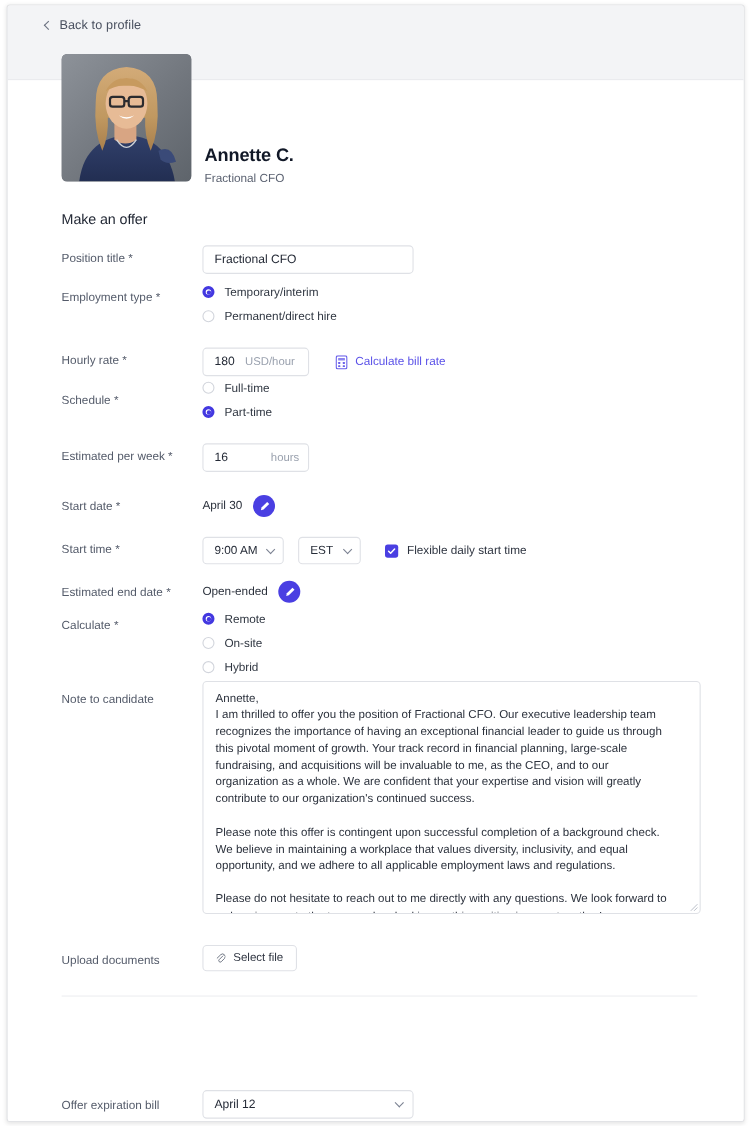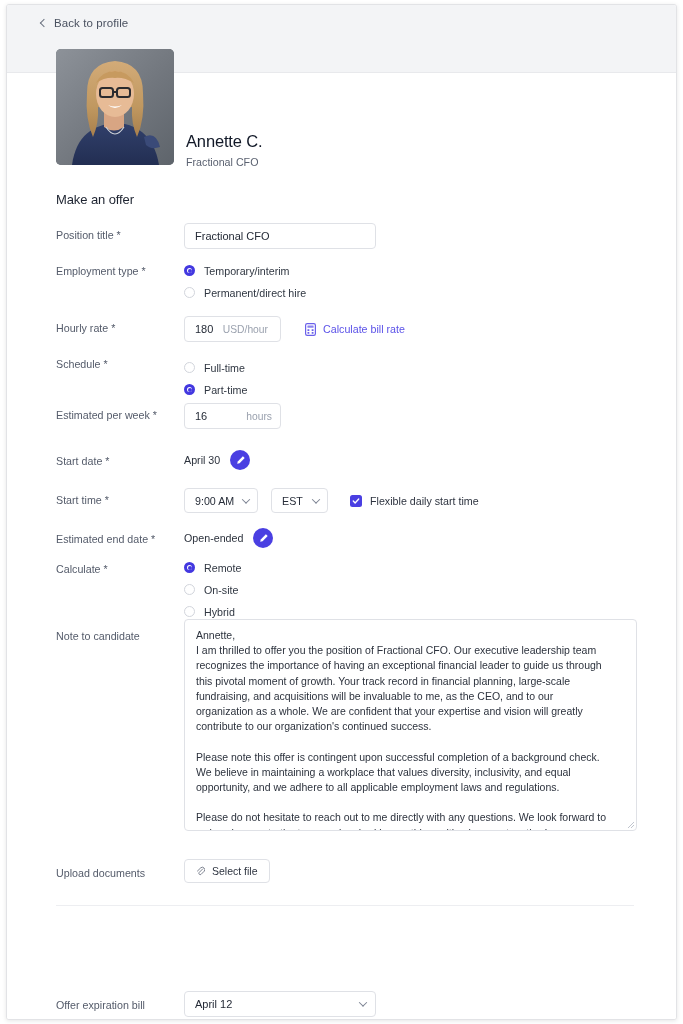--- a/index.html
+++ b/index.html
@@ -57,21 +57,21 @@
     border-radius: 5px;
     overflow: hidden;
     background: #6b7078;
   }
   .avatar svg { display: block; width: 118px; height: 116px; }
 
   .cand-name {
     position: absolute;
     left: 179px; top: 59px;
     font-size: 16.5px;
-    font-weight: normal;
+    font-weight: bold;
     color: #111827;
     letter-spacing: -.15px;
   }
   .cand-role {
     position: absolute;
     left: 179px; top: 83px;
     font-size: 10.7px;
     color: #5b6271;
   }
 
@@ -107,21 +107,21 @@
     padding: 0 10px;
     font-size: 11px;
     color: #242a36;
   }
   .tinput.w-position { width: 192px; }
   .tinput.w-rate { width: 97px; justify-content: space-between; padding-right: 12px; }
   .tinput.w-hours { width: 97px; justify-content: space-between; padding-right: 8px; }
   .unit { color: #9aa1ae; font-size: 10.3px; }
 
   
-  .radio-line { display: flex; align-items: center; gap: 9px; height: 21px; cursor: pointer; }
+  .radio-line { display: flex; gap: 9px; height: 21px; cursor: pointer; }
   .radio-line + .radio-line { margin-top: 0px; }
   .radio {
     width: 11px; height: 11px;
     border-radius: 50%;
     border: 1.3px solid #d2d5dc;
     background: #fff;
     flex: none;
     position: relative;
   }
   .radio.on { border: 3.2px solid #4338e0; background: #fff; }
@@ -341,21 +341,21 @@
               <rect x="2.4" y="9" width="2" height="1.7" rx=".4" fill="#6a60ea"></rect>
               <rect x="6.6" y="9" width="2" height="1.7" rx=".4" fill="#6a60ea"></rect>
             </svg>
             <span class="txt">Calculate bill rate</span>
           </div>
         </div>
       </div>
 
       <div class="row">
         <div class="lbl" style="top:135px">Schedule *</div>
-        <div class="ctl" style="top:134px">
+        <div class="ctl" style="top:124px">
           <div class="radio-line">
             <span class="radio"></span>
             <span class="radio-label">Full-time</span>
           </div>
           <div class="radio-line" style="margin-top:1px">
             <span class="radio on"></span>
             <span class="radio-label">Part-time</span>
           </div>
         </div>
       </div>

